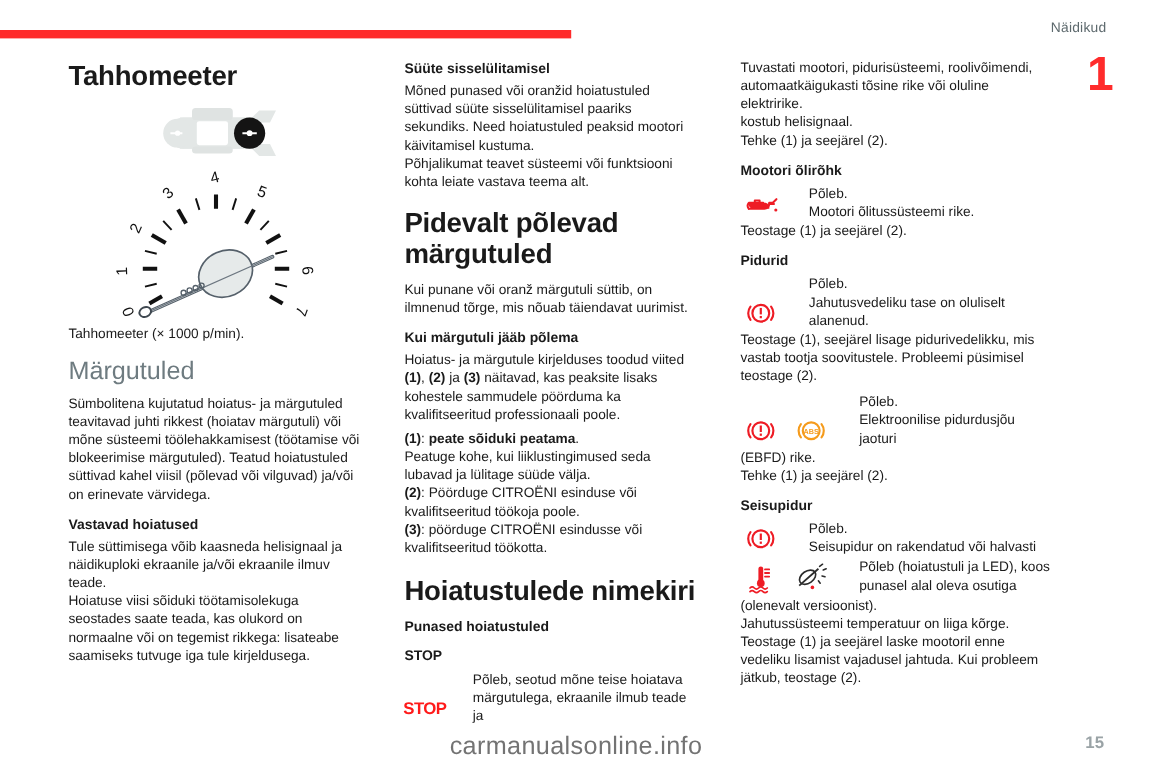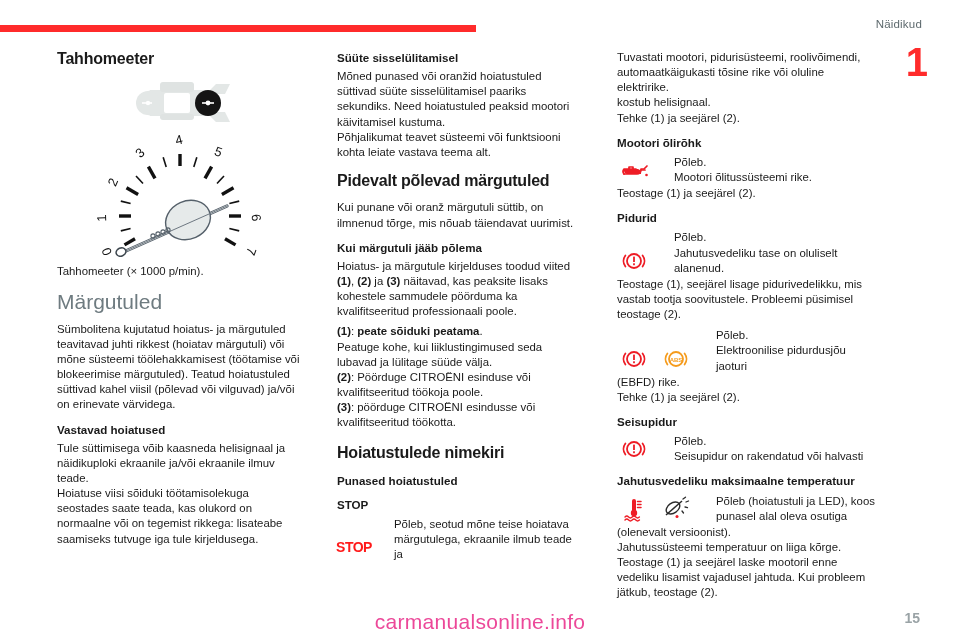--- a/index.html
+++ b/index.html
@@ -35,21 +35,21 @@
   }
   .col{
     position:absolute;top:0;width:245px;
     font-size:11.4px;line-height:1.33;
   }
   .col-1{left:57px;}
   .col-2{left:337px;}
   .col-3{left:617px;width:258px;}
 
   h1.sec-title{
-    font-size:16px;font-weight:bold;margin:0 0 10px 0;
+    font-size:23px;font-weight:bold;margin:0 0 10px 0;
     line-height:1.15;letter-spacing:-.2px;
   }
   h1.sec-title-gray{
     font-size:21px;font-weight:normal;margin:10px 0 8px 0;
     color:#6e7b80;line-height:1.15;
   }
   h2.sub-title{
     font-size:11.6px;font-weight:bold;margin:9px 0 4px 0;line-height:1.3;
   }
   p{margin:0 0 5px 0;}
@@ -77,21 +77,21 @@
   .icon-text{flex:1 1 auto;padding-top:1px;}
   .icon-pair{display:flex;gap:8px;flex:0 0 auto;}
 
   .stop-glyph{
     color:#ff1a1a;font-weight:bold;font-size:14px;letter-spacing:-.5px;
   }
 
   
   .watermark{
     position:absolute;left:0;bottom:6px;width:960px;text-align:center;
-    font-size:21px;color:#ec4899;letter-spacing:.3px;
+    font-size:21px;color:#737373;letter-spacing:.3px;
     pointer-events:none;
   }
   .page-number{
     position:absolute;right:40px;bottom:14px;
     font-size:14px;font-weight:bold;color:#9aa3a6;text-align:right;
   }
   b{font-weight:bold;}
 </style>
 </head>
 <body>
@@ -302,21 +302,20 @@
           <path d="M4.4 6.5 a9 9 0 0 0 0 11" fill="none" stroke="#ee1c25" stroke-width="1.8" stroke-linecap="round"></path>
           <path d="M21.6 6.5 a9 9 0 0 1 0 11" fill="none" stroke="#ee1c25" stroke-width="1.8" stroke-linecap="round"></path>
         </svg>
       </div>
       <div class="icon-text">
         <div>Põleb.</div>
         <div>Seisupidur on rakendatud või halvasti</div>
       </div>
     </div>
 
-    <h2 class="sub-title">Jahutusvedeliku maksimaalne temperatuur</h2>
     <div class="icon-row">
       <div class="icon-pair">
         <div class="icon-box w2">
           <svg width="24" height="26" viewBox="0 0 24 26">
             <rect x="10" y="3" width="4" height="13" rx="2" fill="#ee1c25"></rect>
             <circle cx="12" cy="17" r="3.2" fill="#ee1c25"></circle>
             <g stroke="#ee1c25" stroke-width="1.5" stroke-linecap="round">
               <line x1="15.5" y1="5.5" x2="19" y2="5.5"></line>
               <line x1="15.5" y1="8.5" x2="19" y2="8.5"></line>
               <line x1="15.5" y1="11.5" x2="19" y2="11.5"></line>

